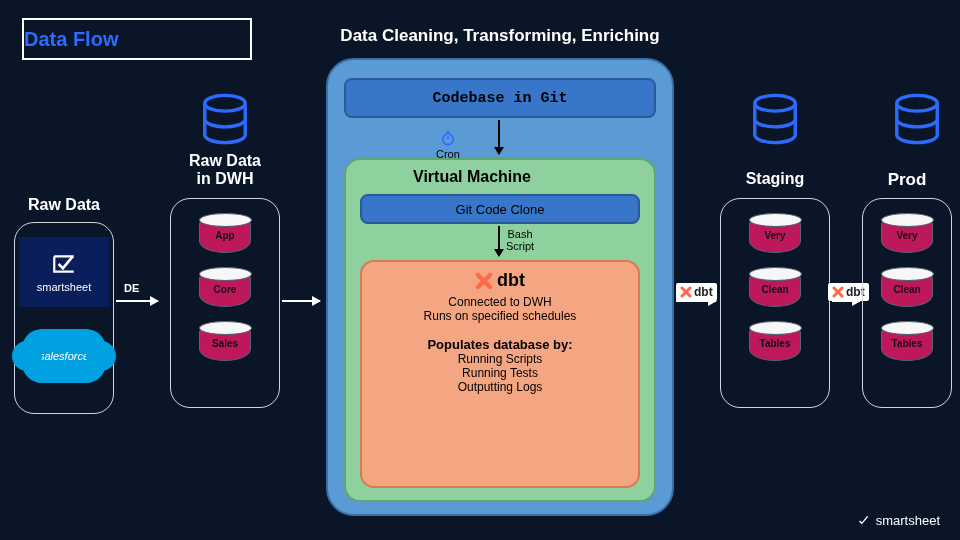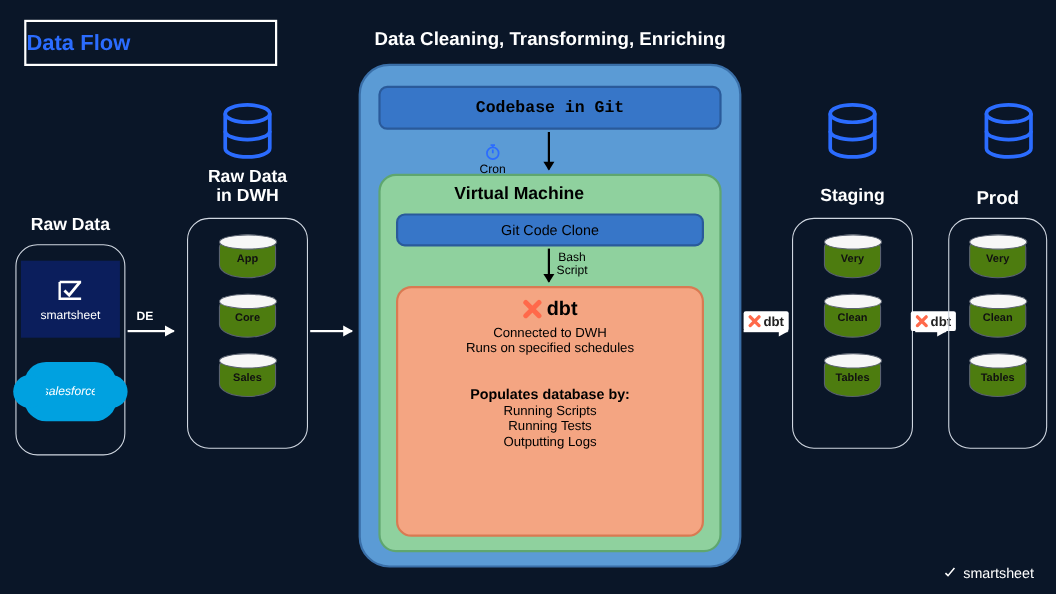--- a/index.html
+++ b/index.html
@@ -20,21 +20,21 @@
   .stage-title { position: absolute; color: #fff; font-weight: bold; text-align: center; }
   .col-box {
     position: absolute; border: 1.5px solid #cfd6e0; border-radius: 20px;
     display: flex; flex-direction: column; align-items: center;
     padding: 14px 6px; gap: 14px;
   }
   .db-icon svg { display: block; }
   .cyl {
     width: 52px; height: 40px;
     border: 1.5px solid #5a6270; border-radius: 50%/30%;
-    background: #4d7c0f; color: #111; font-size: 10px; font-weight: bold;
+    background: #be185d; color: #111; font-size: 10px; font-weight: bold;
     display: flex; align-items: center; justify-content: center;
     position: relative;
   }
   .cyl::before {
     content: ""; position: absolute; left: -1.5px; right: -1.5px; top: -1.5px; height: 12px;
     border: 1.5px solid #5a6270; border-radius: 50%;
     background: #f7f7f7;
   }
   .cyl span { position: relative; z-index: 2; margin-top: 4px; }
   .logo-tile {
@@ -184,21 +184,21 @@
 
 <div class="dbt-box" style="left:360px; top:260px; width:280px; height:228px;">
   <div class="dbt-logo">
     <svg viewBox="0 0 24 24">
         <path fill="#ff694a" d="M4 4l16 16M20 4L4 20" stroke="#ff694a" stroke-width="6" stroke-linecap="round"></path>
       </svg>
     <span>dbt</span>
   </div>
   <div style="margin-top:2px;">Connected to DWH</div>
   <div>Runs on specified schedules</div>
-  <div style="margin-top:28px; font-weight:bold; font-size:13px;">Populates database by:</div>
+  <div style="margin-top:14px; font-weight:bold; font-size:13px;">Populates database by:</div>
   <div>Running Scripts</div>
   <div>Running Tests</div>
   <div>Outputting Logs</div>
 </div>
 
 <div class="arrow" style="left:676px; top:300px; width:40px;"></div>
 <div class="dbt-tag" style="left:676px; top:283px;">
   <svg viewBox="0 0 24 24">
       <path stroke="#ff694a" stroke-width="6" stroke-linecap="round" d="M4 4l16 16M20 4L4 20"></path>
     </svg>

